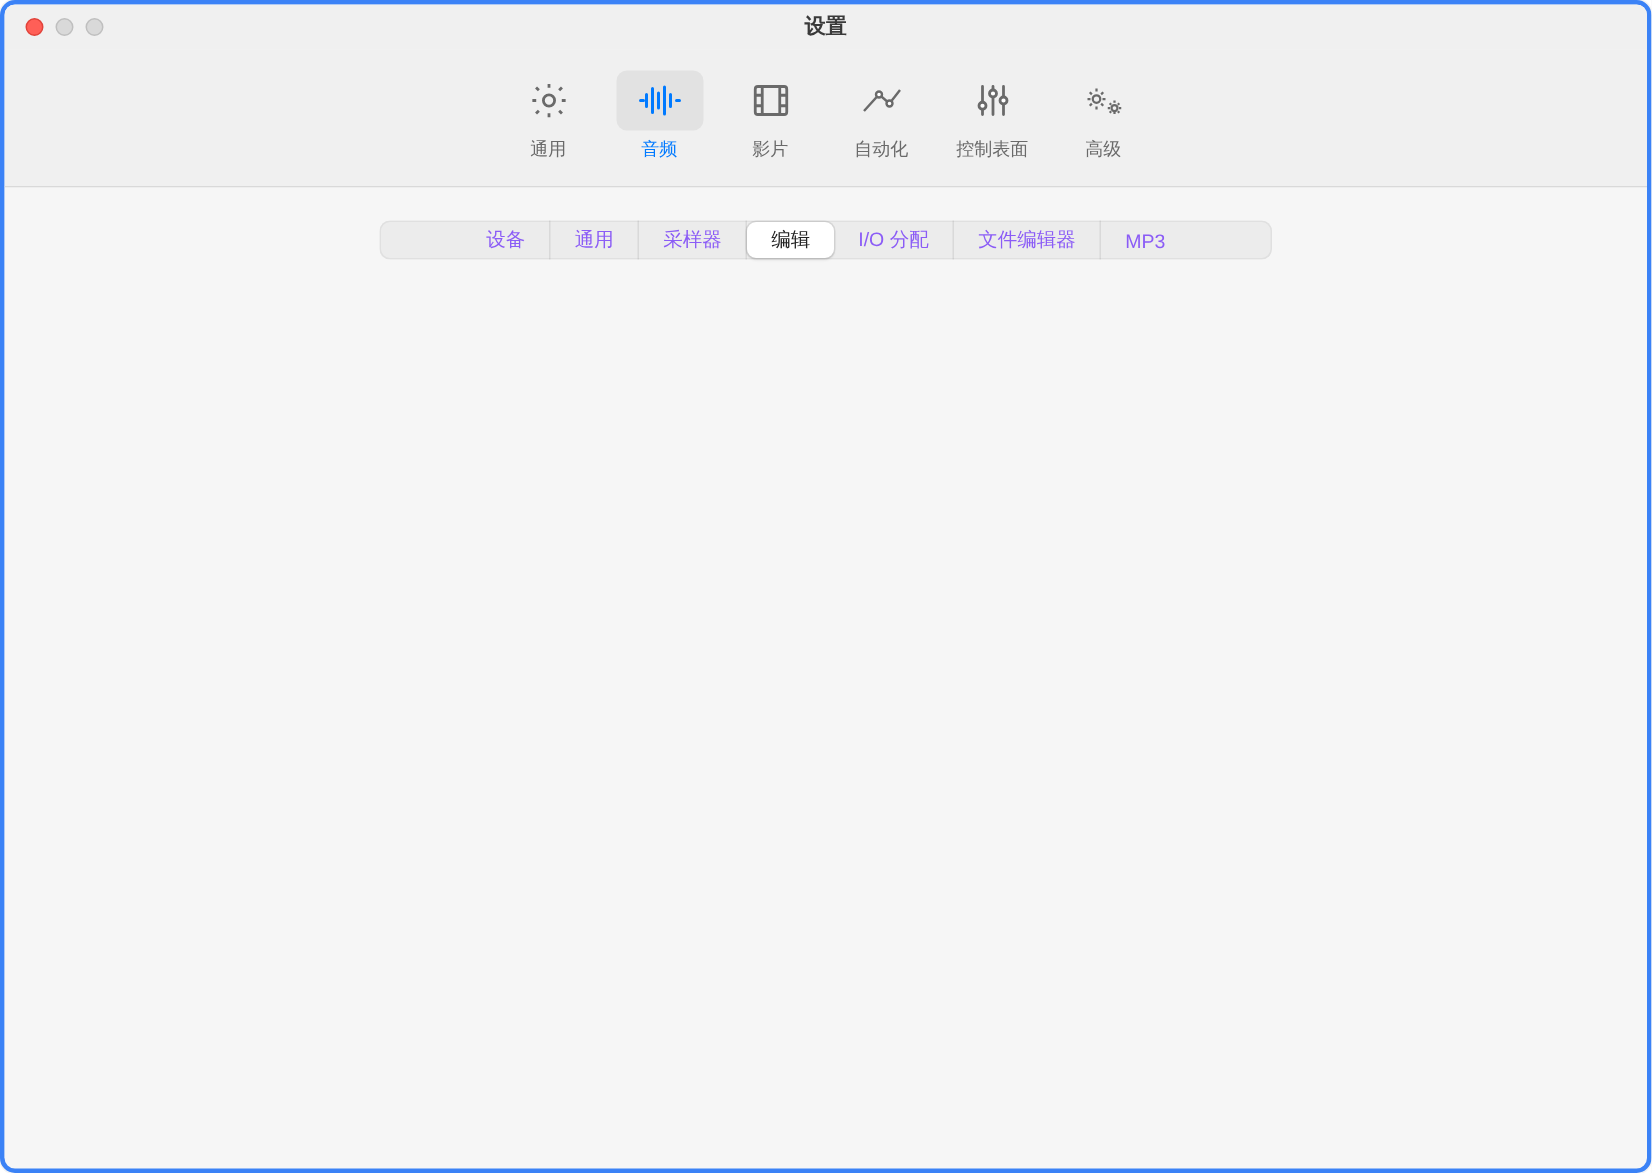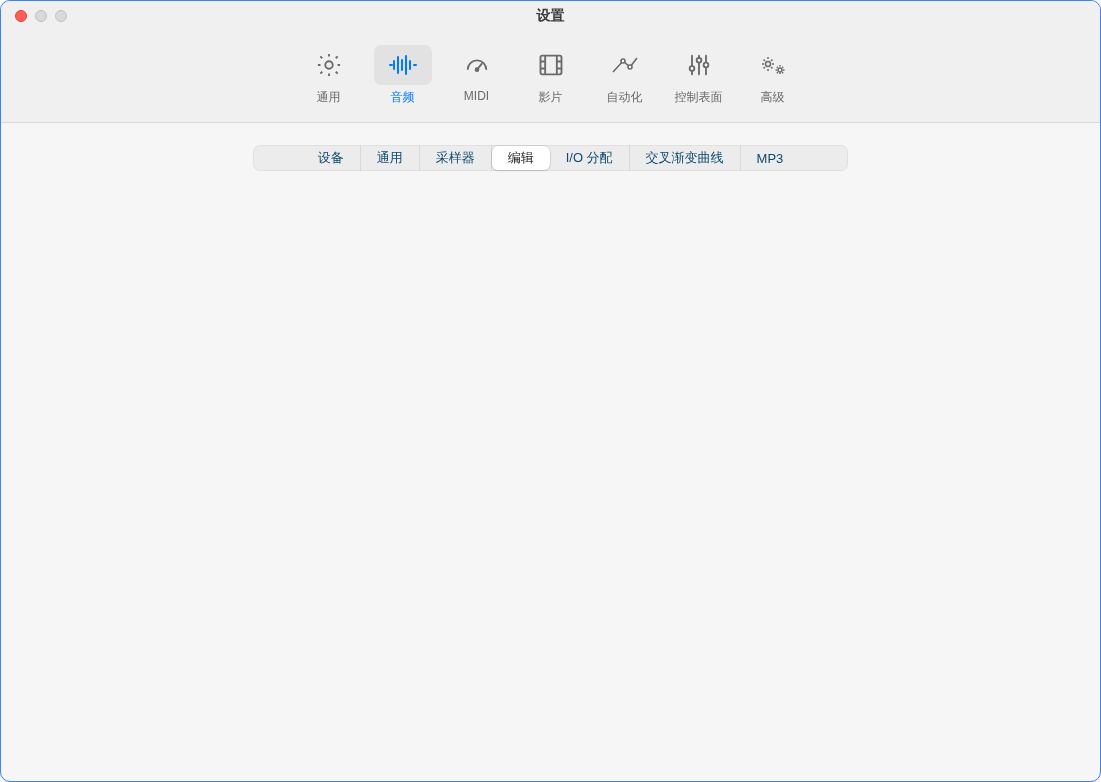--- a/index.html
+++ b/index.html
@@ -5,21 +5,21 @@
   * { box-sizing: border-box; margin: 0; padding: 0; }
   body {
     font-family: -apple-system, "Helvetica Neue", Arial, sans-serif;
     background: #fff;
     font-size: 13px;
     color: #333;
   }
   .window {
     width: 1101px;
     height: 782px;
-    border: 1px solid #3b82f6;
+    border: 3px solid #3b82f6;
     border-radius: 10px;
     background: #f6f6f6;
     position: relative;
     overflow: hidden;
     box-shadow: 0 0 0 1px rgba(0,0,0,0.05);
   }
   .titlebar {
     height: 30px;
     display: flex;
     align-items: center;
@@ -94,21 +94,21 @@
     height: 26px;
     align-items: stretch;
     box-shadow: inset 0 0 0 1px rgba(0,0,0,0.05);
   }
   .subtab {
     flex: 0 0 auto;
     padding: 0 16px;
     display: flex;
     align-items: center;
     font-size: 13px;
-    color: #0c4a6e;
+    color: #8b5cf6;
     border-right: 1px solid rgba(0,0,0,0.08);
     cursor: pointer;
   }
   .subtab:last-child { border-right: none; }
   .subtab.active {
     background: #fff;
     border-radius: 6px;
     box-shadow: 0 0 0 1px rgba(0,0,0,0.08), 0 1px 2px rgba(0,0,0,0.1);
     font-weight: 500;
     color: #222;
@@ -293,32 +293,20 @@
           <div class="iconwrap">
         <svg width="30" height="28" viewBox="0 0 30 24" fill="none" stroke="#007aff" stroke-width="2" stroke-linecap="round">
               <path d="M2 12h2M6 8v8M10 4v16M14 7v10M18 3v18M22 8v8M26 12h2"></path>
             </svg>
       </div>
         </div>
       <span>音频</span>
     </div>
 
 
-    <div class="tool">
-      <div class="iconbg">
-          <div class="iconwrap">
-        <svg width="28" height="28" viewBox="0 0 24 24" fill="none" stroke="#6a6a6a" stroke-width="1.6">
-              <path d="M4 16a8 8 0 0 1 16 0"></path>
-              <path d="M12 16l4-5" stroke-linecap="round"></path>
-              <circle cx="12" cy="16" r="1.2" fill="#6a6a6a"></circle>
-            </svg>
-      </div>
-        </div>
-      <span>MIDI</span>
-    </div>
 
 
     <div class="tool">
       <div class="iconbg">
           <div class="iconwrap">
         <svg width="28" height="28" viewBox="0 0 24 24" fill="none" stroke="#6a6a6a" stroke-width="1.6">
               <rect x="3" y="4" width="18" height="16" rx="1.5"></rect>
               <path d="M7 4v16M17 4v16M3 9h4M3 15h4M17 9h4M17 15h4"></path>
             </svg>
       </div>
@@ -382,21 +370,21 @@
         <div class="subtab">
             <span>采样器</span>
           </div>
         <div class="subtab active">
             <span>编辑</span>
           </div>
         <div class="subtab">
             <span>I/O 分配</span>
           </div>
         <div class="subtab">
-            <span>交叉渐变曲线</span>
+            <span>文件编辑器</span>
           </div>
         <div class="subtab">
             <span>MP3</span>
           </div>
       </div>
     </div>
 
     <div class="panel">
       <div class="section-title">用于合并与获得合成的交叉渐变</div>
 

